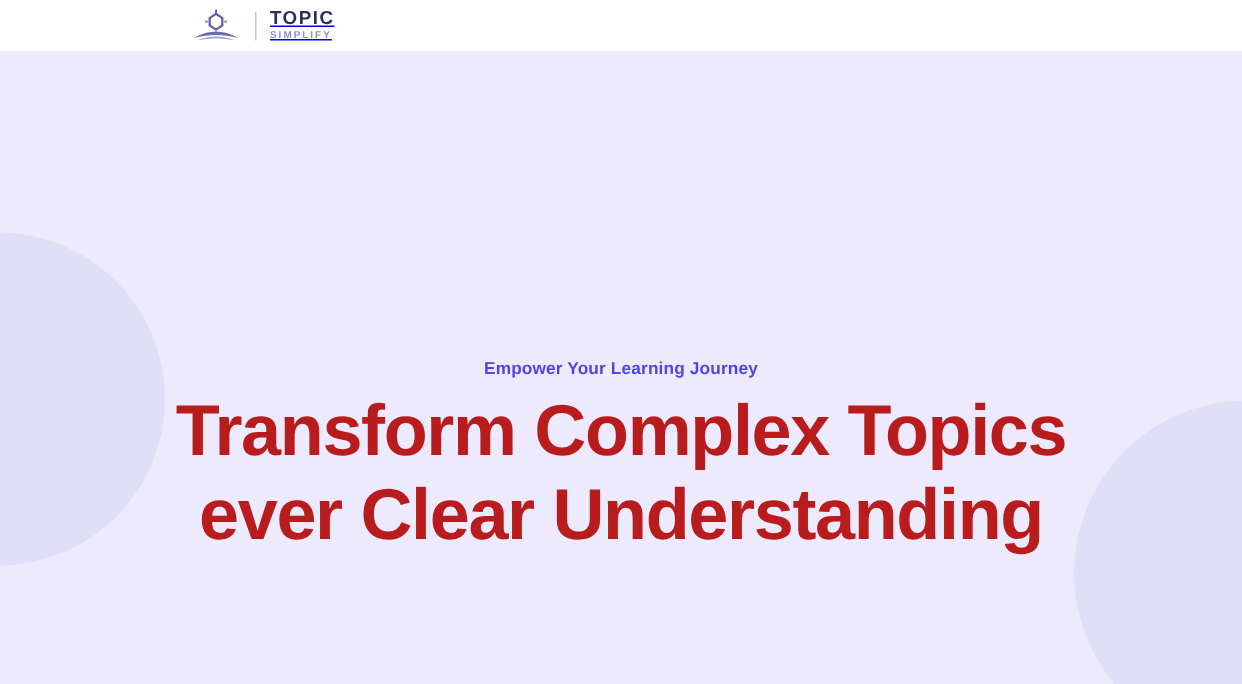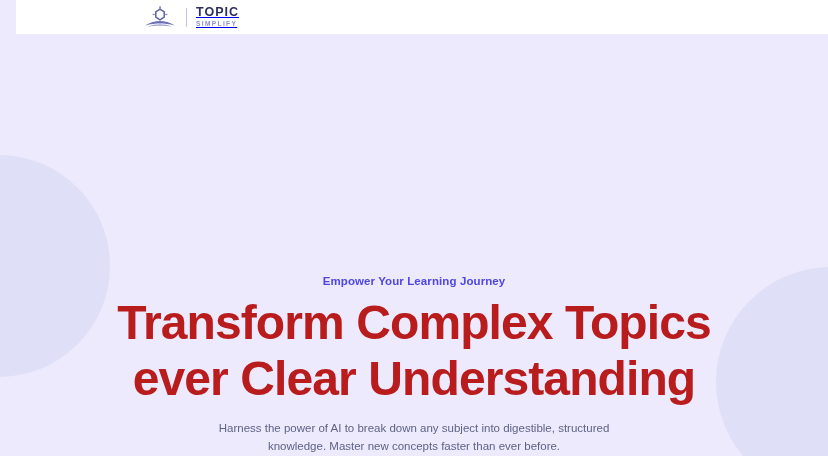--- a/index.html
+++ b/index.html
@@ -26,21 +26,20 @@
   
   .header {
     position: relative;
     z-index: 20;
     height: 35px;
     background: #ffffff;
     border-bottom: 1px solid #eceafc;
     display: flex;
     align-items: center;
     padding: 0 127px;
-    margin-left: 16px;
   }
 
   .brand {
     display: flex;
     align-items: center;
     gap: 9px;
   }
 
   .logo-mark {
     width: 34px;
@@ -122,21 +121,21 @@
   }
 
   .hero-inner {
     position: relative;
     z-index: 5;
     width: 100%;
     height: 100%;
     display: flex;
     flex-direction: column;
     align-items: center;
-    justify-content: flex-end;
+    justify-content: center;
     padding-top: 121px;
     text-align: center;
   }
 
   .eyebrow {
     font-size: 11.5px;
     font-weight: 600;
     color: #4f46e5;
     letter-spacing: 0.1px;
     margin-bottom: 8px;
@@ -214,18 +213,17 @@
 
     <div class="hero-inner">
 
       <div class="eyebrow">Empower Your Learning Journey</div>
 
       <h1 class="headline">
         <span class="headline-line">Transform Complex Topics</span>
         <span class="headline-line">ever Clear Understanding</span>
       </h1>
 
-      <p class="subhead">Harness the power of AI to break down any subject into digestible, structured knowledge. Master new concepts faster than ever before.</p>
 
     </div>
   </section>
 
 </div>
 
 </body></html>

